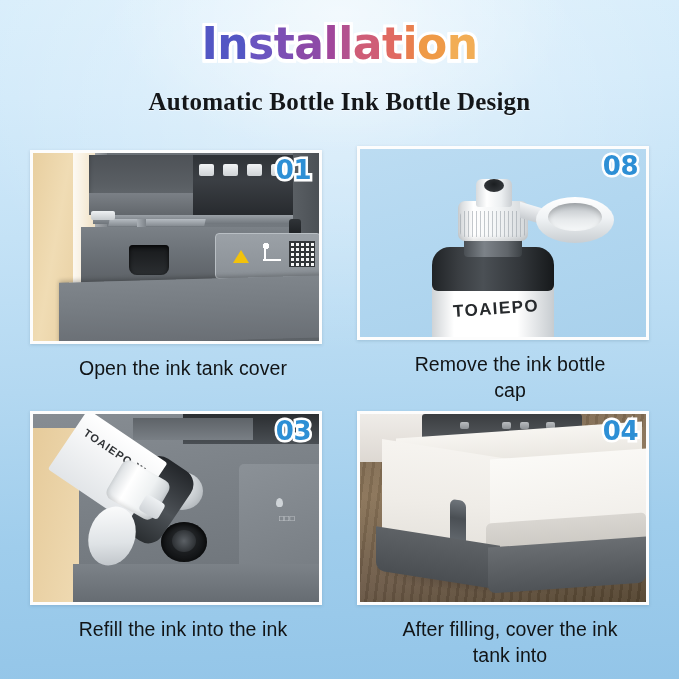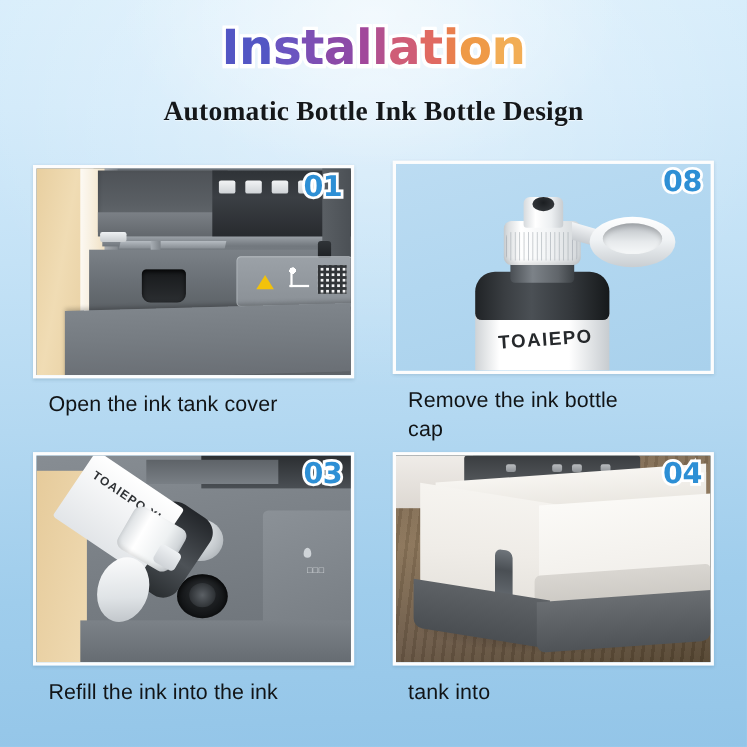--- a/index.html
+++ b/index.html
@@ -66,21 +66,21 @@
     z-index:9;
     letter-spacing:-0.5px;
   }
   .caption{
     margin-top:11px;
     width:292px;
     font-family:"Liberation Sans", sans-serif;
     font-size:19.5px;line-height:26px;color:#111416;
     letter-spacing:0.1px;
   }
-  .caption .l{display:block;padding-left:14px;}
+  .caption .l{display:block;padding-left:14px;text-align:center;}
 
   
   .p1{background:linear-gradient(160deg,#8e9398 0%,#7d8389 40%,#6e7479 100%);}
   .p1 .wood{position:absolute;left:0;top:0;width:62px;height:188px;
     background:linear-gradient(100deg,#e8cfa0 0%,#f0dcb4 40%,#e3c898 100%);}
   .p1 .woodshade{position:absolute;left:40px;top:0;width:34px;height:188px;
     background:linear-gradient(90deg,rgba(255,255,255,0.85),rgba(255,255,255,0.1));}
   .p1 .body{position:absolute;left:52px;top:0;right:0;bottom:0;
     background:linear-gradient(175deg,#6a7076 0%,#787e84 30%,#6b7177 60%,#5f6469 100%);}
   .p1 .darkslab{position:absolute;left:56px;top:2px;width:118px;height:56px;
@@ -358,18 +358,19 @@
           <div class="bodyw2"></div>
           <div class="window"></div>
           <div class="tray"></div>
           <div class="trayedge"></div>
           <div class="baseL"></div>
           <div class="baseR"></div>
           <div class="badge">04</div>
         </div>
       </div>
       <div class="caption">
+        <span class="l">After filling, cover the ink</span>
         <span class="l">tank into</span>
       </div>
     </div>
 
   </div>
 </div>
 
 </body></html>

